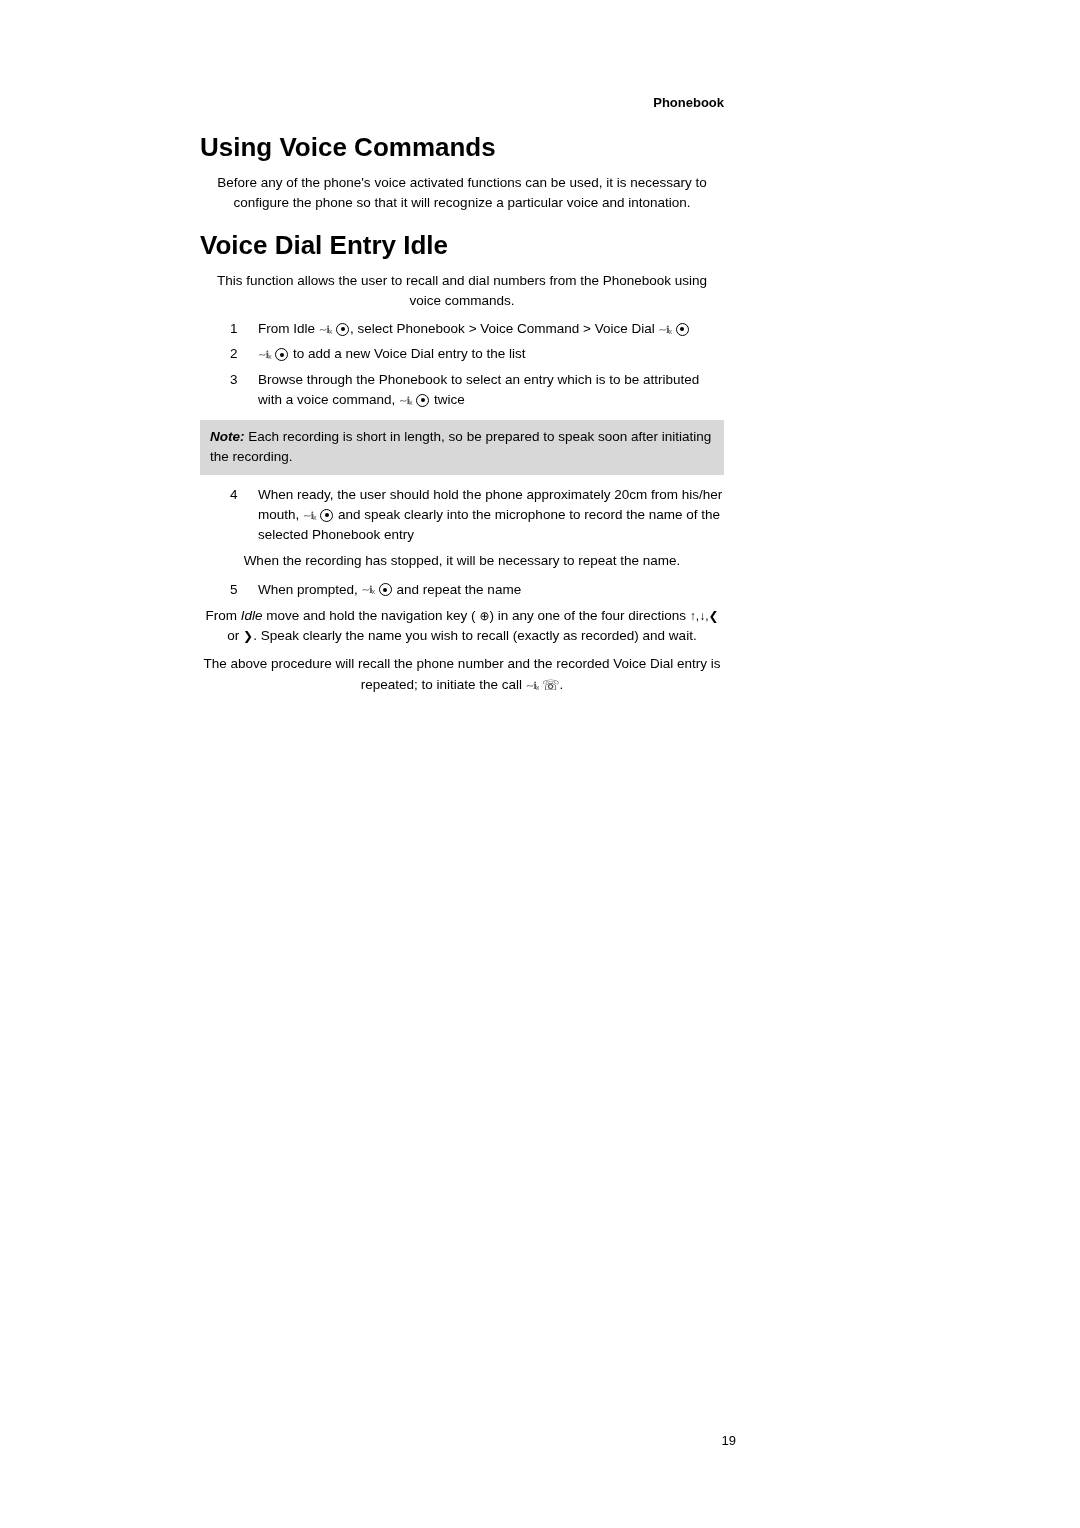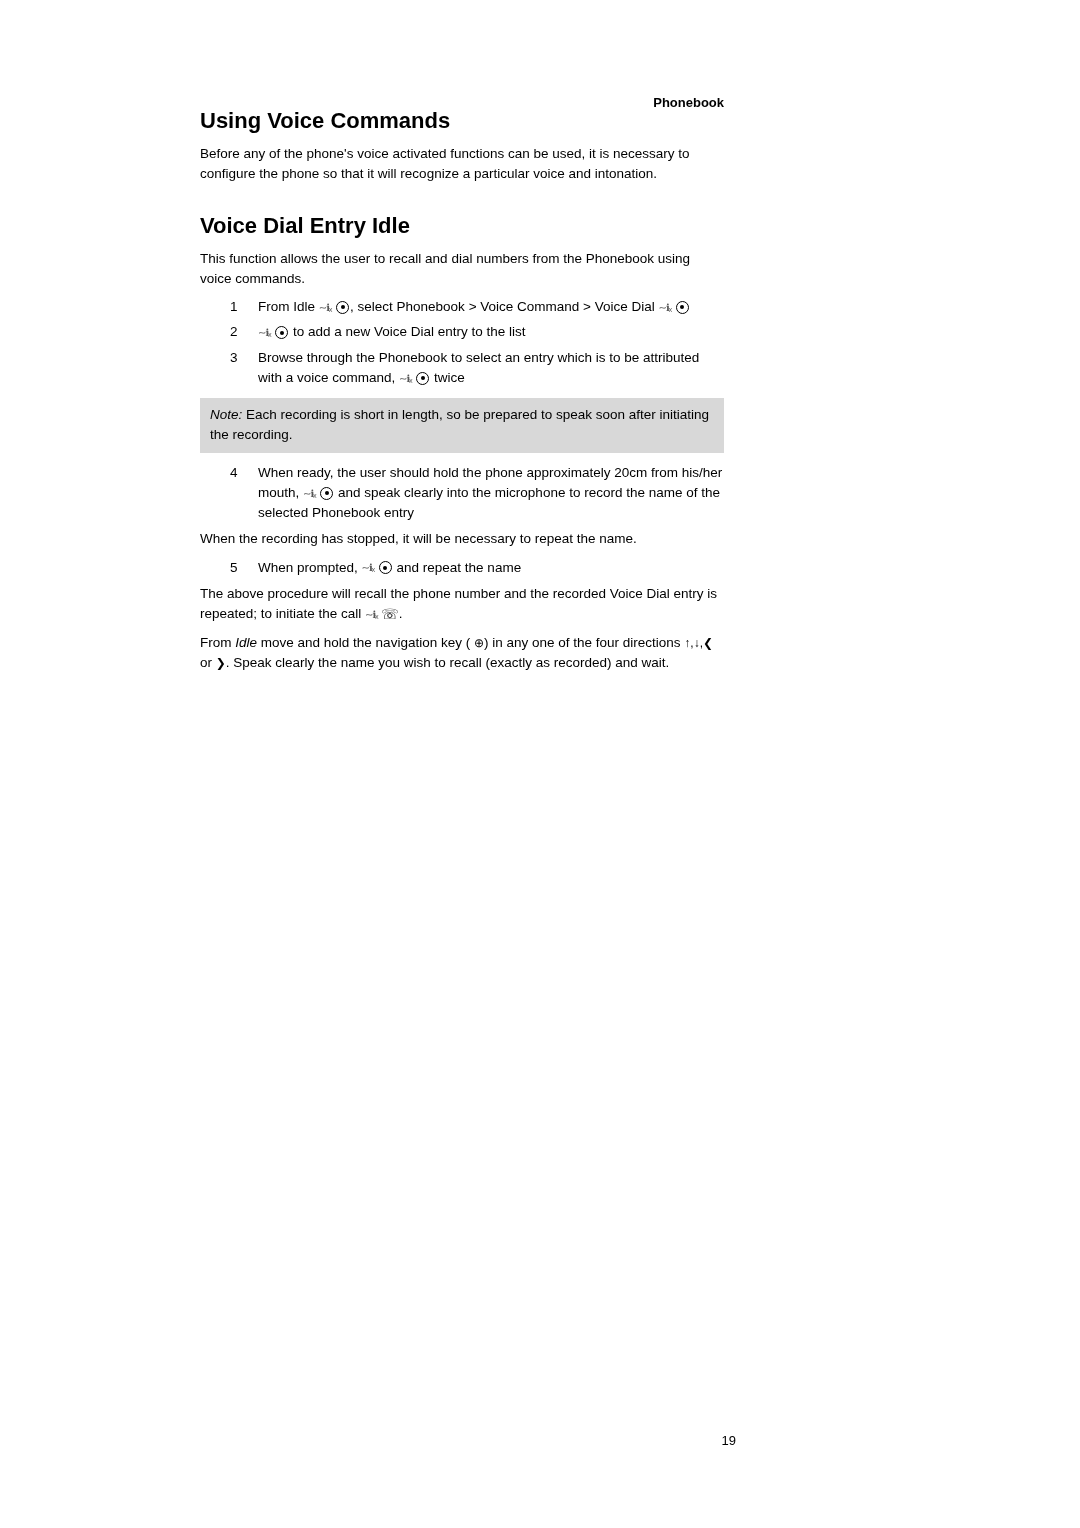--- a/index.html
+++ b/index.html
@@ -14,47 +14,48 @@
       width: 1080px;
       min-height: 1528px;
       position: relative;
     }
 
     .page {
       width: 884px;
       min-height: 1528px;
       background: #ffffff;
       position: relative;
-      padding: 80px 160px 100px 200px;
+      padding: 116px 160px 100px 200px;
     }
 
     .header-right {
       position: absolute;
       top: 95px;
       right: 160px;
       font-size: 13px;
       font-weight: bold;
       font-family: Arial, Helvetica, sans-serif;
     }
 
     .section-title {
       font-family: Arial, Helvetica, sans-serif;
-      font-size: 22px;
+      font-size: 26px;
       font-weight: bold;
       margin-bottom: 10px;
-      margin-top: 28px;
+      margin-top: 16px;
       color: #000;
     }
 
     .body-text {
       font-size: 13.5px;
       line-height: 1.5;
       color: #000;
       margin-bottom: 8px;
       font-family: Arial, Helvetica, sans-serif;
+      text-align: center;
     }
 
     .numbered-list {
       margin-left: 30px;
       margin-top: 6px;
       margin-bottom: 6px;
     }
 
     .list-item {
       display: flex;
@@ -76,21 +77,21 @@
     .note-box {
       background: #d8d8d8;
       padding: 7px 10px;
       margin: 10px 0;
       font-size: 13.5px;
       line-height: 1.5;
       font-family: Arial, Helvetica, sans-serif;
     }
 
     .note-bold {
-      font-weight: normal;
+      font-weight: bold;
       font-style: italic;
     }
 
     .page-number {
       position: absolute;
       bottom: 80px;
       right: 148px;
       font-size: 13px;
       font-family: Arial, Helvetica, sans-serif;
     }
@@ -227,32 +228,32 @@
           <span class="circle-btn"><span class="circle-btn-dot"></span></span>
           and repeat the name
         </span>
       </div>
     </div>
 
   </div>
 
   <div class="section">
     <p class="body-text">
-      The above procedure will recall the phone number and the recorded Voice Dial entry is repeated; to initiate the call
-      <span class="wave-icon">∼ℹₓ</span>
-      <span style="display:inline-block;vertical-align:middle;font-size:14px;">☏</span>.
-    </p>
-    <p class="body-text">
       From <b><i>Idle</i></b> move and hold the navigation key (
       <span style="display:inline-block;vertical-align:middle;font-size:12px;">⊕</span>)
       in any one of the four directions
       <span style="font-size:12px;vertical-align:middle;">↑,↓,❮</span>
       or
       <span style="font-size:12px;vertical-align:middle;">❯</span>.
       Speak clearly the name you wish to recall (exactly as recorded) and wait.
     </p>
+    <p class="body-text">
+      The above procedure will recall the phone number and the recorded Voice Dial entry is repeated; to initiate the call
+      <span class="wave-icon">∼ℹₓ</span>
+      <span style="display:inline-block;vertical-align:middle;font-size:14px;">☏</span>.
+    </p>
   </div>
 
   <div class="page-number">
     <span>19</span>
   </div>
 
 </div>
 
 </body></html>

